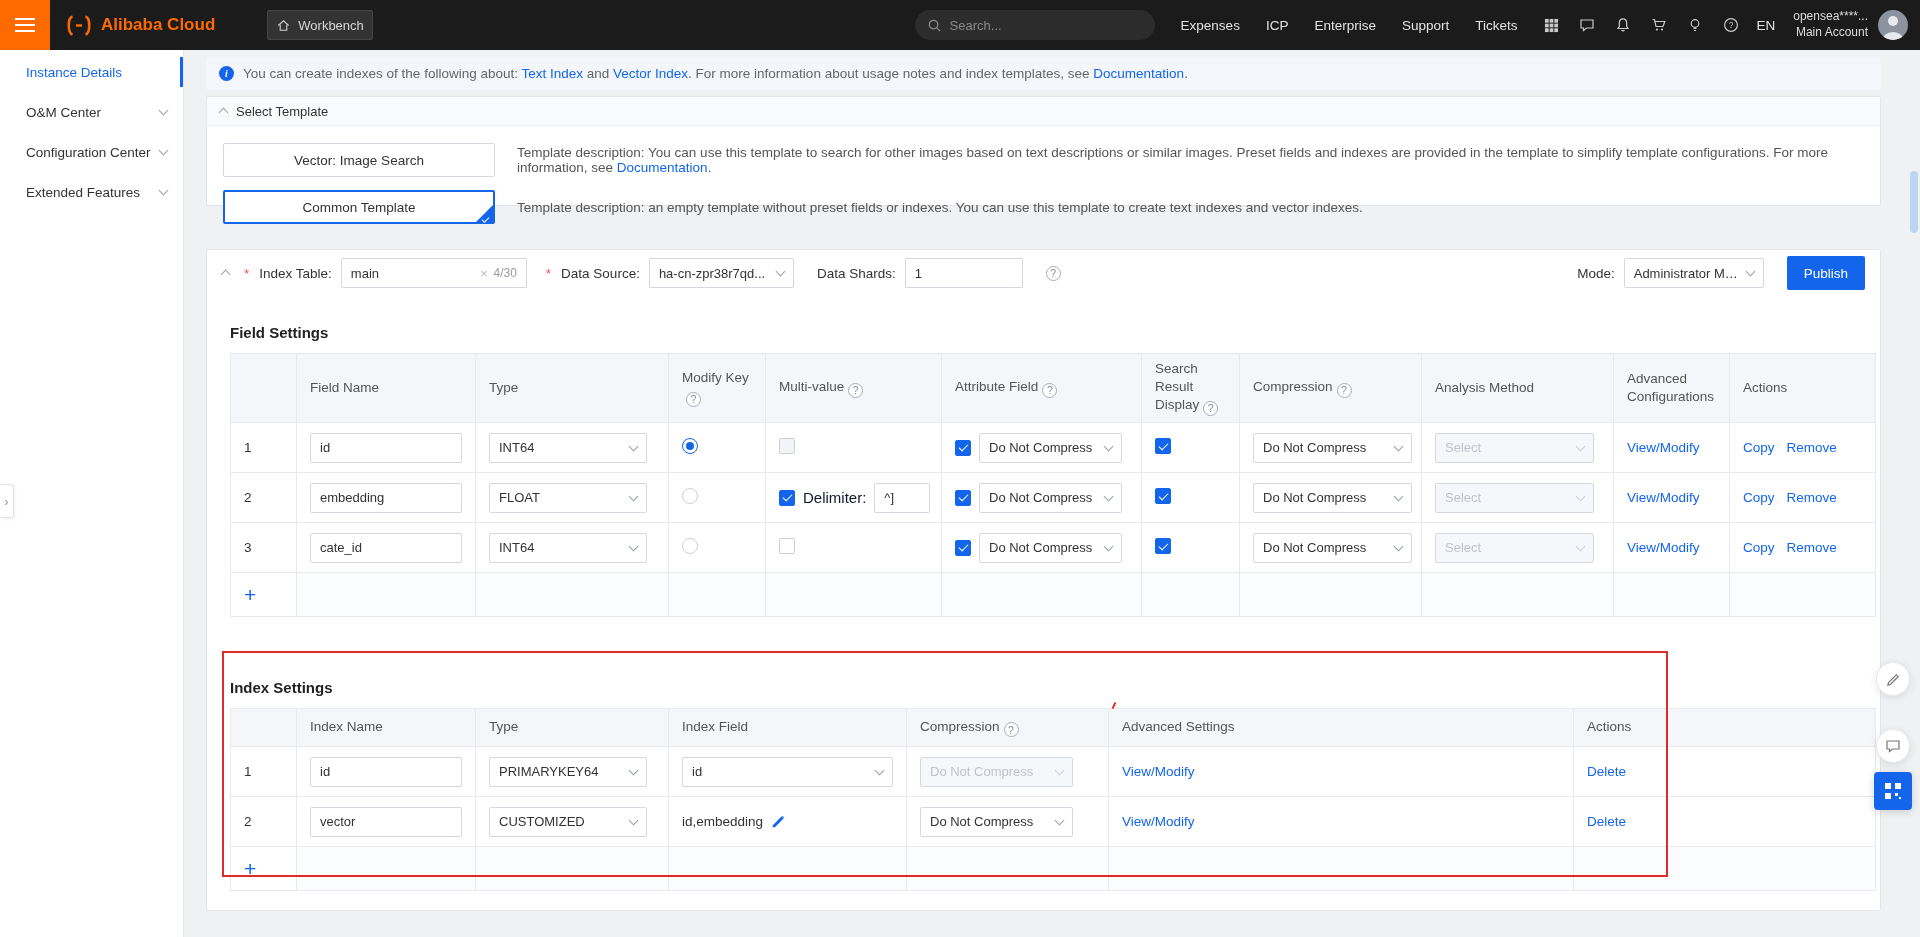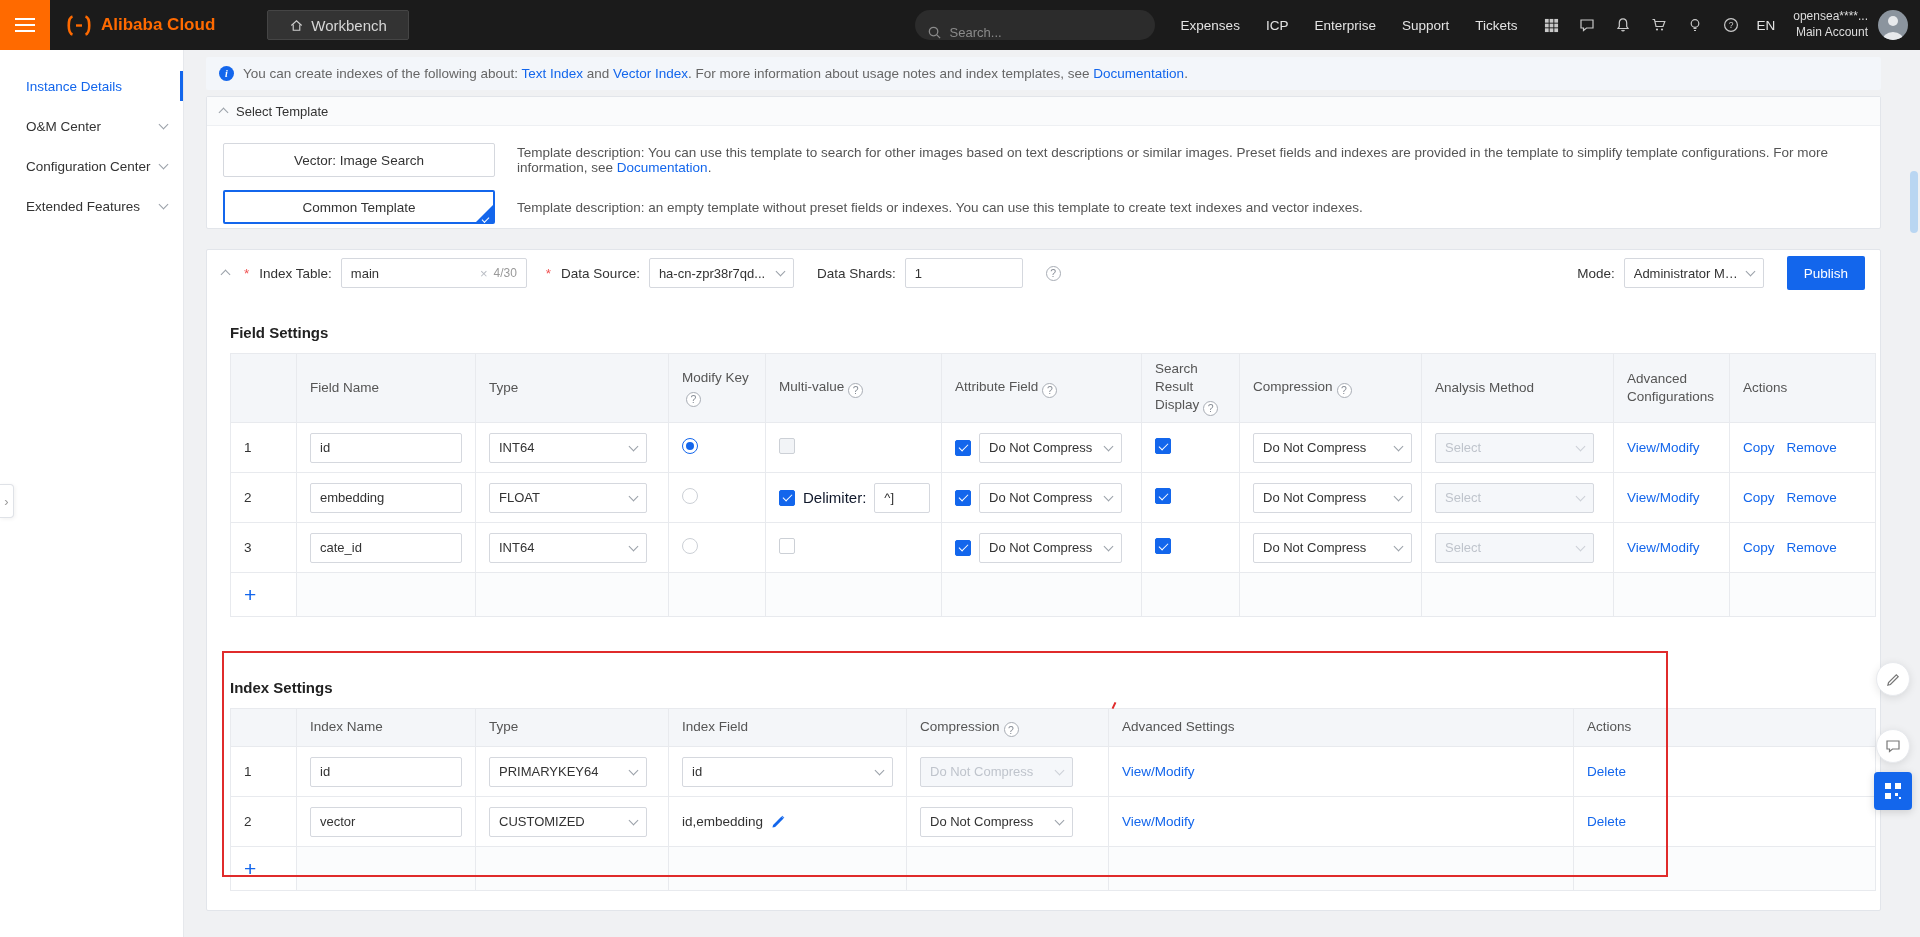--- a/index.html
+++ b/index.html
@@ -7,52 +7,52 @@
 body{font-family:"Liberation Sans","DejaVu Sans",sans-serif;background:#f0f1f3;position:relative;font-size:13.5px;color:#333}
 a{text-decoration:none;cursor:pointer}
 .lnk{color:#1366EC;white-space:nowrap}
 
 
 .topbar{position:absolute;top:0;left:0;width:1920px;height:50px;background:#1b1b1b;display:flex;align-items:center;z-index:20}
 .burger{width:50px;height:50px;background:#FF6A00;display:flex;flex-direction:column;justify-content:center;align-items:center;gap:4px;cursor:pointer;flex:none}
 .burger i{width:20px;height:2px;background:#fff}
 .brand{display:flex;align-items:center;gap:7px;margin-left:14px;flex:none;cursor:pointer}
 .brand-text{color:#FF6A00;font-size:17px;font-weight:bold;white-space:nowrap}
-.workbench{margin-left:52px;height:30px;background:#333;border:1px solid #454545;border-radius:2px;display:flex;align-items:center;gap:7px;padding:0 21px;color:#d6d6d6;font-size:15px;cursor:pointer;flex:none}
+.workbench{margin-left:52px;height:30px;background:#333;border:1px solid #454545;border-radius:2px;display:flex;align-items:center;gap:7px;padding:0 8px;color:#d6d6d6;font-size:13px;cursor:pointer;flex:none}
 .tb-spacer{flex:1}
-.searchbox{width:240px;height:30px;background:#2c2c2c;border-radius:15px;display:flex;align-items:flex-end;padding:0 12px;gap:8px;flex:none}
+.searchbox{width:240px;height:30px;background:#2c2c2c;border-radius:15px;display:flex;align-items:center;padding:0 12px;gap:8px;flex:none}
 .searchbox input{background:transparent;border:none;outline:none;color:#aaa;font-size:13px;width:100%;font-family:inherit}
 .searchbox input::placeholder{color:#8a8a8a}
 .topnav{display:flex;gap:26px;margin:0 26px;flex:none}
 .topnav a{color:#e3e3e3;font-size:13.5px;white-space:nowrap}
 .tb-icons{display:flex;align-items:center;gap:20px;flex:none}
 .tb-icons .ticon{cursor:pointer;display:flex}
 .tb-lang{color:#e3e3e3;margin:0 18px;font-size:13.5px;cursor:pointer;flex:none}
 .tb-account{text-align:right;color:#ddd;font-size:12px;line-height:1.3;flex:none;cursor:pointer;white-space:nowrap}
 .avatar{width:30px;height:30px;border-radius:50%;background:#8b949e;margin:0 12px 0 10px;flex:none;overflow:hidden;cursor:pointer}
 
 
-.sidebar{position:absolute;top:50px;left:0;width:184px;bottom:0;background:#fff;border-right:1px solid #e6e8ec;z-index:5;padding-top:16px}
+.sidebar{position:absolute;top:50px;left:0;width:184px;bottom:0;background:#fff;border-right:1px solid #e6e8ec;z-index:5;padding-top:2px}
 .side-item{height:40px;display:flex;align-items:center;padding:0 16px 0 26px;font-size:13.5px;color:#333;cursor:pointer;position:relative}
 .side-item.active{color:#1366EC}
 .side-item.active::after{content:"";position:absolute;right:0;top:5px;bottom:5px;width:3px;background:#1366EC}
 .side-item .caret{margin-left:auto}
 
 
 .caret{display:inline-block;width:7px;height:7px;border-right:1.4px solid #9aa0a8;border-bottom:1.4px solid #9aa0a8;transform:rotate(45deg);flex:none;margin-top:-3px}
 .caret.up{transform:rotate(-135deg);margin-top:3px}
 
 
 .main{position:absolute;left:184px;top:50px;right:0;bottom:0;background:#f0f1f3;overflow:hidden}
 .banner{position:absolute;left:22px;top:7px;width:1675px;height:33px;background:#f3f6fa;display:flex;align-items:center;padding:0 13px;gap:9px;color:#666;font-size:13.5px;border-radius:2px}
 .info-icon{width:15px;height:15px;border-radius:50%;background:#1366EC;color:#fff;font-size:10px;font-style:italic;font-weight:bold;display:inline-flex;align-items:center;justify-content:center;flex:none;font-family:"Liberation Serif",serif}
 .banner a{color:#1366EC}
 
 .card{position:absolute;left:22px;width:1675px;background:#fff;border:1px solid #e2e5ea;border-radius:2px}
-.tpl-card{top:46px;height:133px}
+.tpl-card{top:46px;height:110px}
 .tpl-head{height:29px;background:#fafbfc;border-bottom:1px solid #eef0f3;display:flex;align-items:center;gap:9px;padding:0 13px;font-size:13px;color:#333;cursor:pointer}
 .tpl-body{padding:17px 16px;display:flex;flex-direction:column;gap:13px}
 .tpl-row{display:flex;align-items:center;gap:22px}
 .tpl-btn{width:272px;height:34px;border:1px solid #d5d8de;border-radius:2px;background:#fff;display:flex;align-items:center;justify-content:center;font-size:13.5px;color:#333;cursor:pointer;position:relative;flex:none}
 .tpl-btn.selected{border:2px solid #1366EC}
 .corner{position:absolute;right:-1px;bottom:-1px;width:0;height:0;border-left:19px solid transparent;border-bottom:19px solid #1366EC}
 .corner i{position:absolute;left:-12px;bottom:-17px;width:7px;height:4px;border-left:1.6px solid #fff;border-bottom:1.6px solid #fff;transform:rotate(-45deg)}
 .tpl-desc{font-size:13.5px;color:#555}
 .tpl-desc a{color:#1366EC}
 

